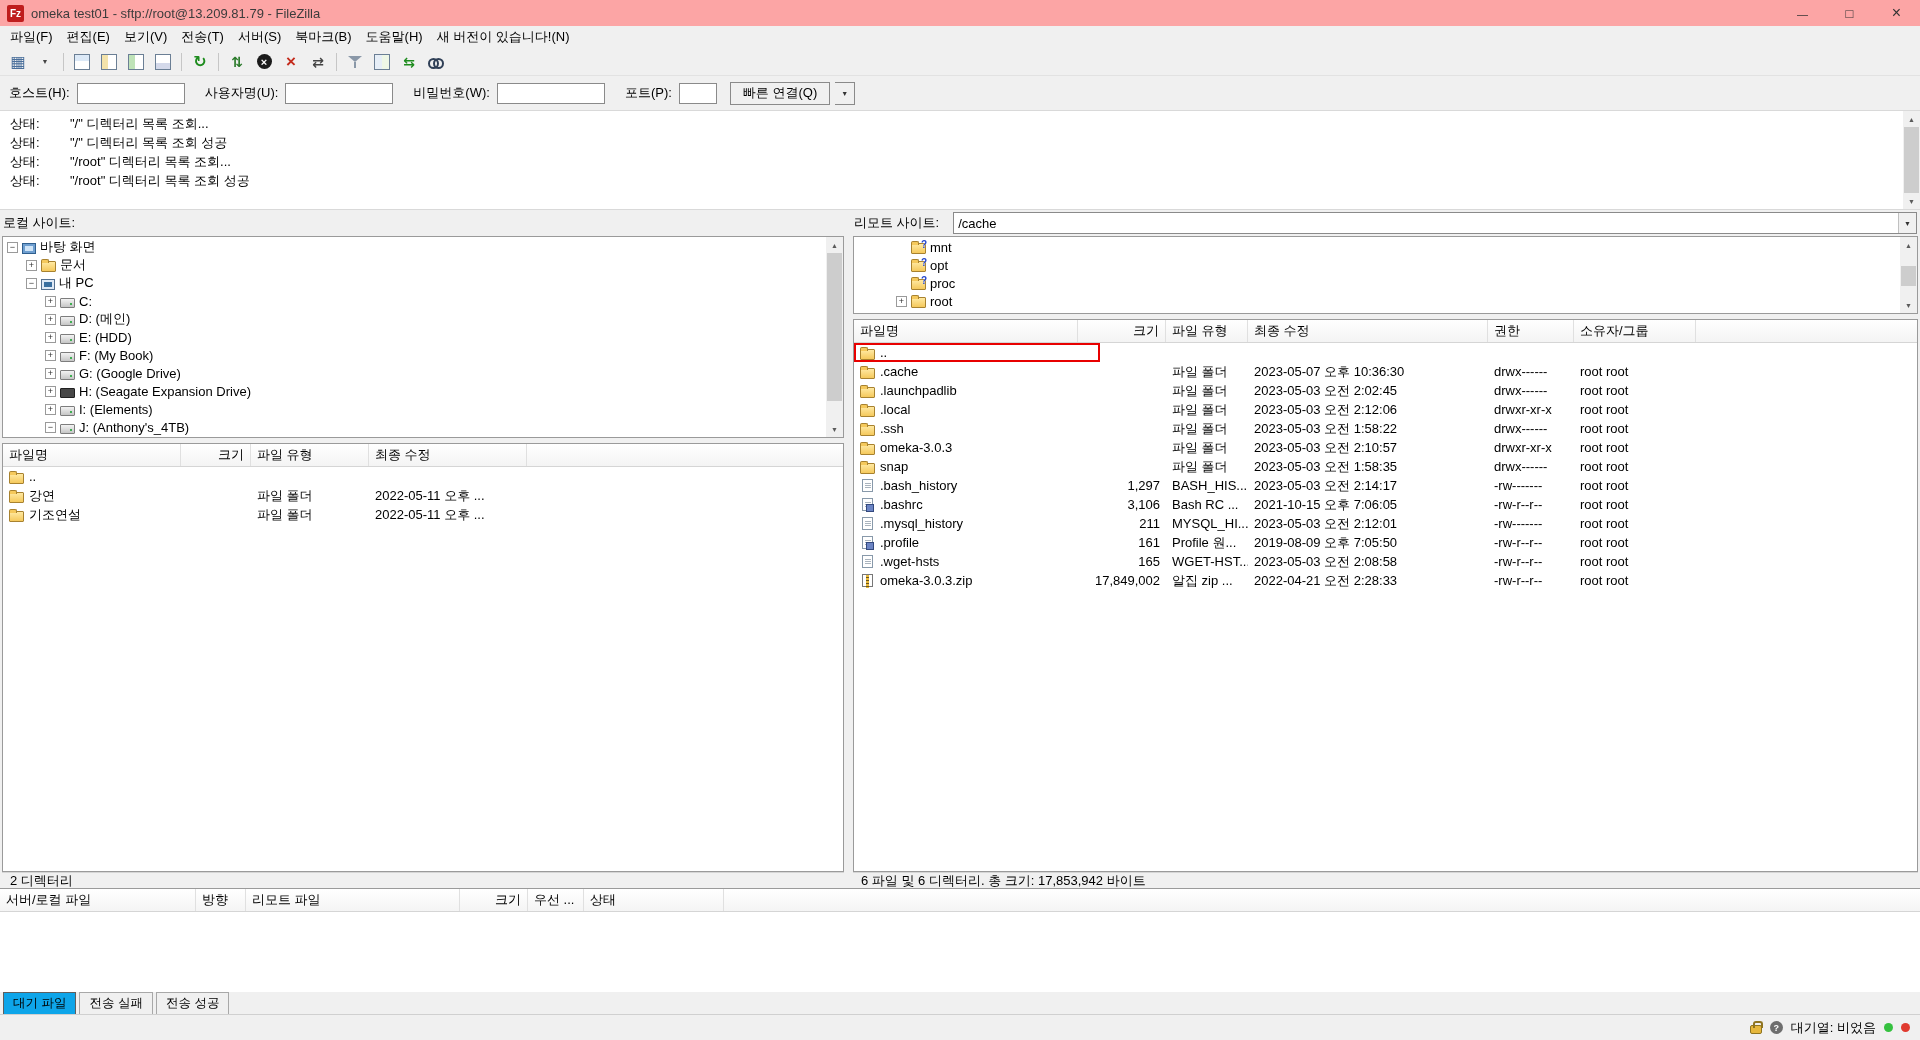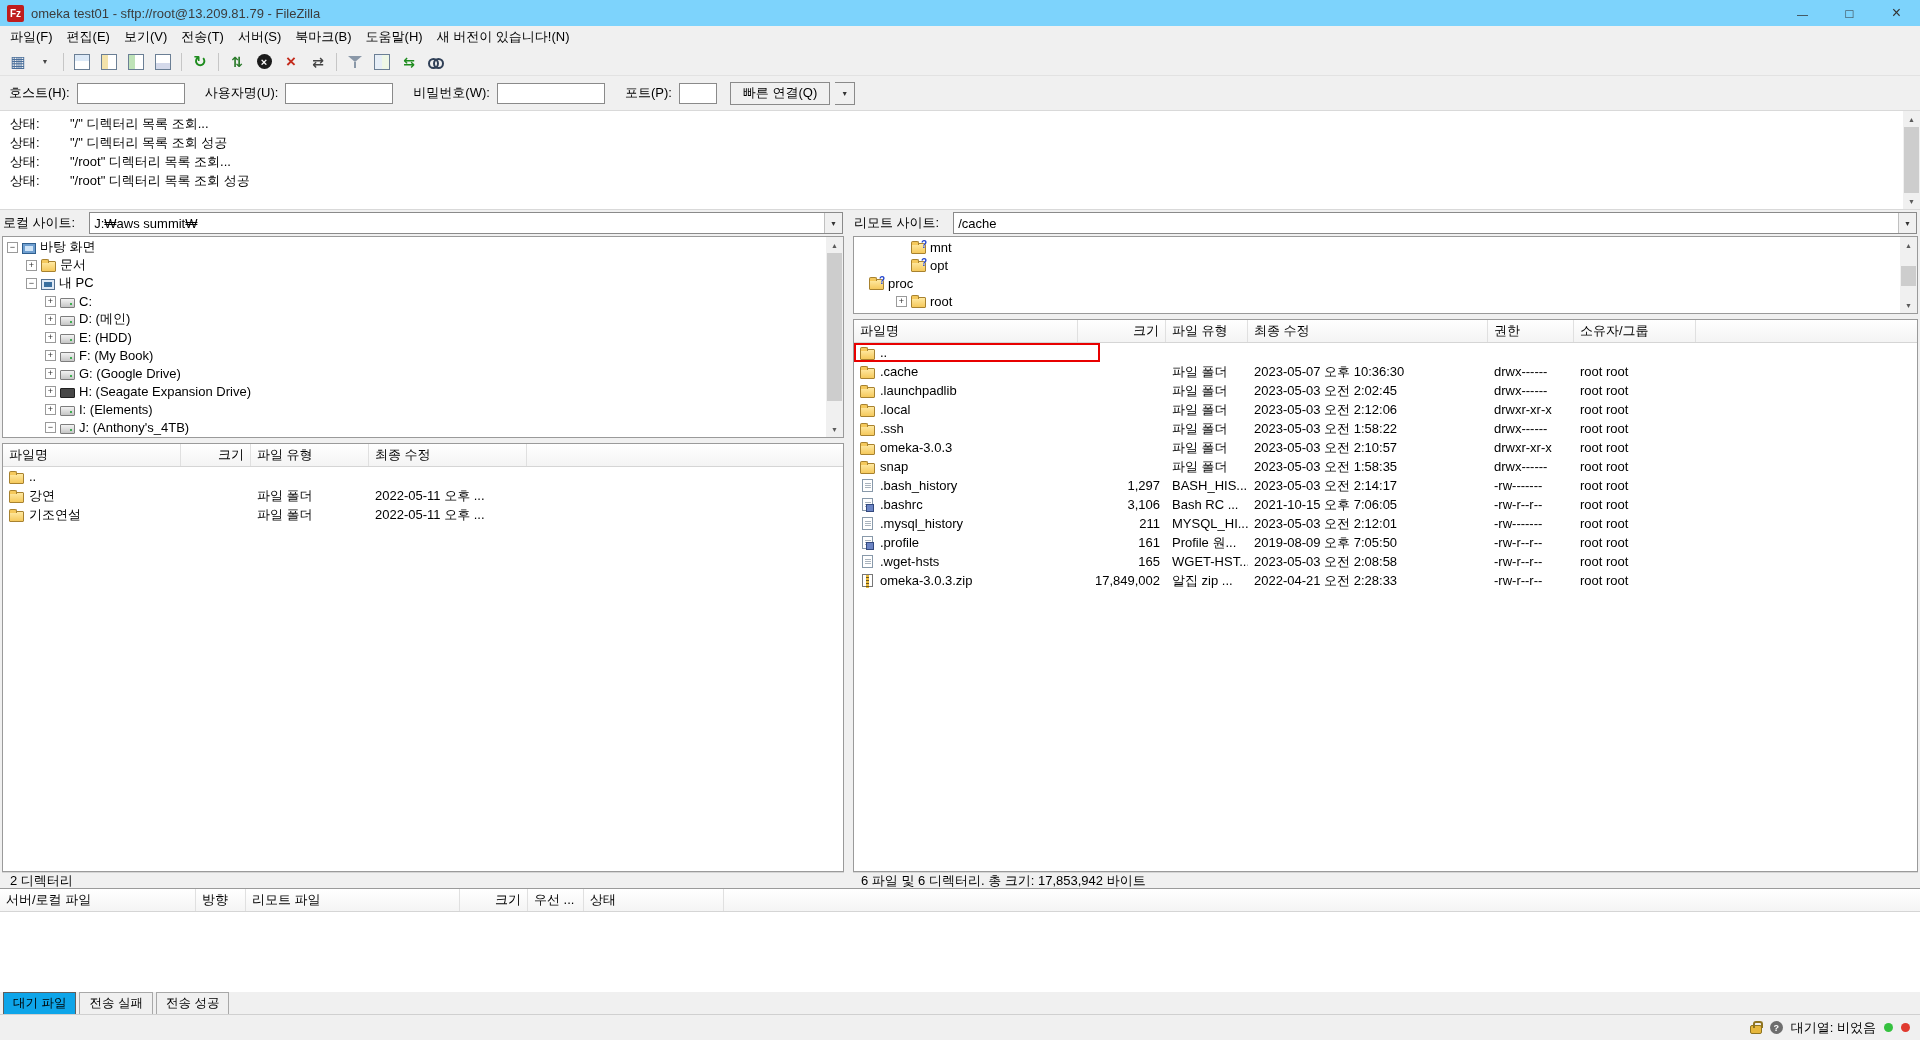--- a/index.html
+++ b/index.html
@@ -1,20 +1,20 @@
 <!DOCTYPE html>
 <html><head>
 <meta charset="utf-8">
 <style>
   *{box-sizing:border-box;margin:0;padding:0}
   html,body{width:1920px;height:1040px;overflow:hidden}
   body{background:#f0f0f0;font:13px "Liberation Sans","DejaVu Sans",sans-serif;color:#000;display:flex;flex-direction:column}
 
   
-  .titlebar{height:26px;background:#7dd3fc;display:flex;align-items:center;padding-left:7px;gap:7px;flex:none}
+  .titlebar{height:26px;background:#fca5a5;display:flex;align-items:center;padding-left:7px;gap:7px;flex:none}
   .app-icon{width:17px;height:17px;background:#bf1d1d;color:#fff;font-weight:bold;font-size:10px;display:flex;align-items:center;justify-content:center;border-radius:2px;flex:none}
   .title-text{color:#3c3c3c;white-space:nowrap}
   .win-controls{margin-left:auto;display:flex;height:100%}
   .win-btn{width:47px;height:100%;display:flex;align-items:center;justify-content:center;color:#333}
   .wc-minimize::before{content:"—";font-size:11px}
   .wc-maximize::before{content:"□";font-size:13px}
   .wc-close::before{content:"×";font-size:16px}
 
   
   .menubar{height:22px;display:flex;align-items:center;padding-left:3px;background:#f0f0f0;flex:none}
@@ -286,24 +286,20 @@
       </div>
     <span class="sb-btn down"></span>
   </div>
 </div>
 
 <div class="main">
 
   <div class="pane local">
     <div class="site-row">
       <span class="site-label">로컬 사이트:</span>
-      <div class="combo">
-        <span class="val">J:₩aws summit₩</span>
-        <span class="drop"></span>
-      </div>
     </div>
     <div class="treebox">
       <div class="tree-inner" id="local-tree">
           <div class="tree-item" style="padding-left: 4px;">
             <span class="expander">−</span>
             <span class="ticon i-desktop"></span>
             <span class="tlabel">바탕 화면</span>
           </div>
           <div class="tree-item" style="padding-left: 23px;">
             <span class="expander">+</span>
@@ -420,21 +416,21 @@
           <div class="tree-item" style="padding-left: 42px;">
             <span class="expander noexp"></span>
             <span class="ticon i-folder-question"></span>
             <span class="tlabel">mnt</span>
           </div>
           <div class="tree-item" style="padding-left: 42px;">
             <span class="expander noexp"></span>
             <span class="ticon i-folder-question"></span>
             <span class="tlabel">opt</span>
           </div>
-          <div class="tree-item" style="">
+          <div class="tree-item" style="padding-left: 42px;">
             <span class="expander noexp"></span>
             <span class="ticon i-folder-question"></span>
             <span class="tlabel">proc</span>
           </div>
           <div class="tree-item" style="padding-left: 42px;">
             <span class="expander">+</span>
             <span class="ticon i-folder"></span>
             <span class="tlabel">root</span>
           </div>
         </div>

